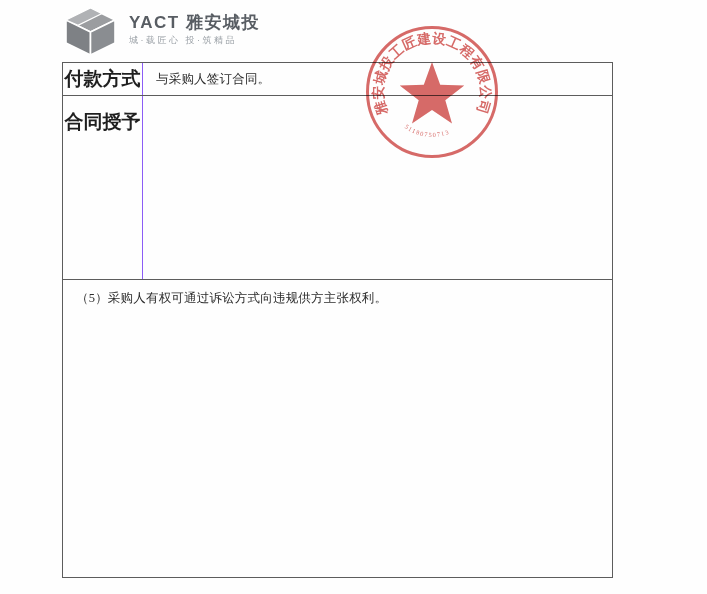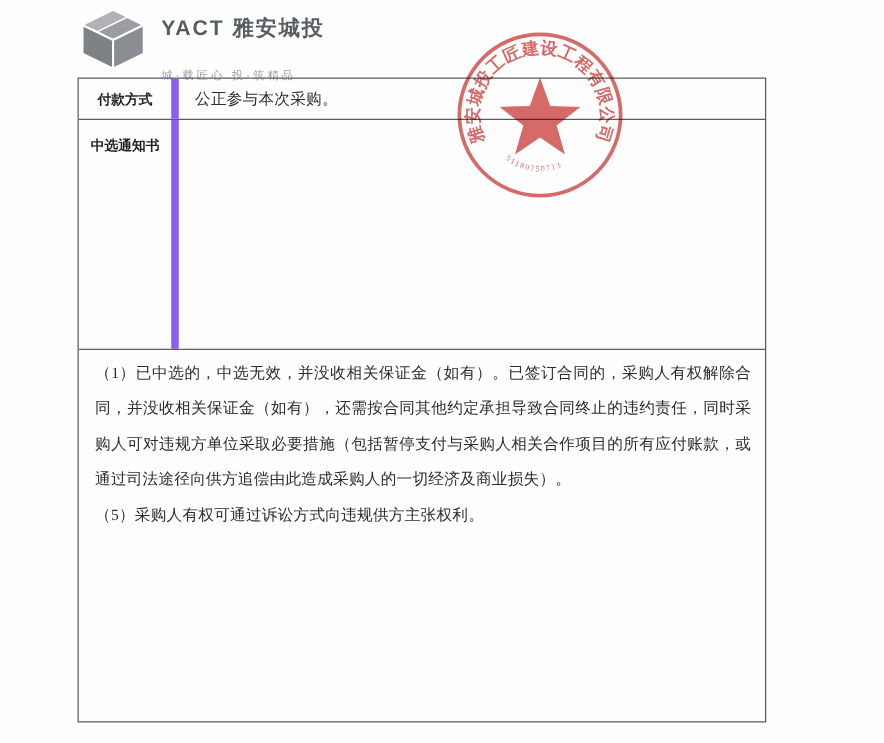--- a/index.html
+++ b/index.html
@@ -9,35 +9,35 @@
     background:#fefefe;
     font-family:"Liberation Serif","DejaVu Serif",serif;
     color:#2d2d2d;
     overflow:hidden;
   }
   
   .logo{position:absolute;left:62px;top:5px;display:flex;align-items:flex-start;}
   .cube-icon{display:block;}
   .logo-text{margin-left:10px;padding-top:6px;font-family:"Liberation Sans","DejaVu Sans",sans-serif;}
   .brand{font-size:17px;font-weight:bold;color:#585d63;letter-spacing:1.5px;white-space:nowrap;}
-  .tagline{margin-top:20px;font-size:9px;color:#9aa0a6;letter-spacing:2.5px;white-space:nowrap;}
+  .tagline{margin-top:0;font-size:9px;color:#9aa0a6;letter-spacing:2.5px;white-space:nowrap;}
   
   .doc-table{
     position:absolute;left:62px;top:62px;width:551px;
     border:1px solid #5c5c5c;
     box-sizing:border-box;
     background:transparent;
   }
   .t-row{display:flex;border-bottom:1px solid #5c5c5c;}
   .t-row:last-child{border-bottom:none;}
   .label-cell{
     width:80px;flex:0 0 80px;
-    border-right:6px solid #8b5cf6;
+    border-right:1px solid #8b5cf6;
     display:flex;align-items:center;justify-content:center;
-    font-weight:bold;font-size:11px;color:#1f1f1f;
+    font-weight:bold;font-size:19px;color:#1f1f1f;
     box-sizing:border-box;
   }
   .label-top{align-items:flex-start;padding-top:13px;}
   .content-cell{
     flex:1;
     padding:4px 11px 3px 13px;
     box-sizing:border-box;
   }
   .content-cell p{
     margin:0;
@@ -76,31 +76,30 @@
       <div class="brand">YACT 雅安城投</div>
       <div class="tagline">城·载匠心  投·筑精品</div>
     </div>
   </header>
 
   <div class="doc-table">
 
     <div class="t-row row-payment">
       <div class="label-cell">付款方式</div>
       <div class="content-cell">
-        <p>公正参与本次采购。</p>
+        <p>与采购人签订合同。</p>
       </div>
     </div>
 
     <div class="t-row row-award">
-      <div class="label-cell label-top">中选通知书</div>
+      <div class="label-cell label-top">合同授予</div>
     </div>
 
     <div class="t-row row-integrity">
       <div class="content-cell">
-        <p>（1）已中选的，中选无效，并没收相关保证金（如有）。已签订合同的，采购人有权解除合同，并没收相关保证金（如有），还需按合同其他约定承担导致合同终止的违约责任，同时采购人可对违规方单位采取必要措施（包括暂停支付与采购人相关合作项目的所有应付账款，或通过司法途径向供方追偿由此造成采购人的一切经济及商业损失）。</p>
         <p>（5）采购人有权可通过诉讼方式向违规供方主张权利。</p>
       </div>
     </div>
 
   </div>
 
   <svg class="stamp" viewBox="0 0 140 140" aria-hidden="true">
     <defs>
       <path id="seal-arc-top" d="M 25.6 90.7 A 49 49 0 1 1 114.4 90.7" fill="none"></path>
       <path id="seal-arc-bottom" d="M 42.3 105.5 A 45 45 0 0 0 97.7 105.5" fill="none"></path>

